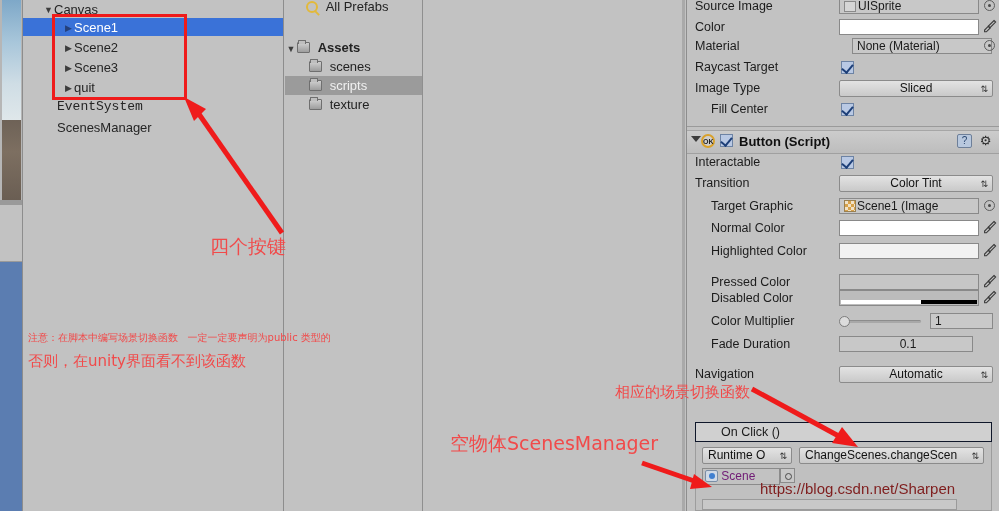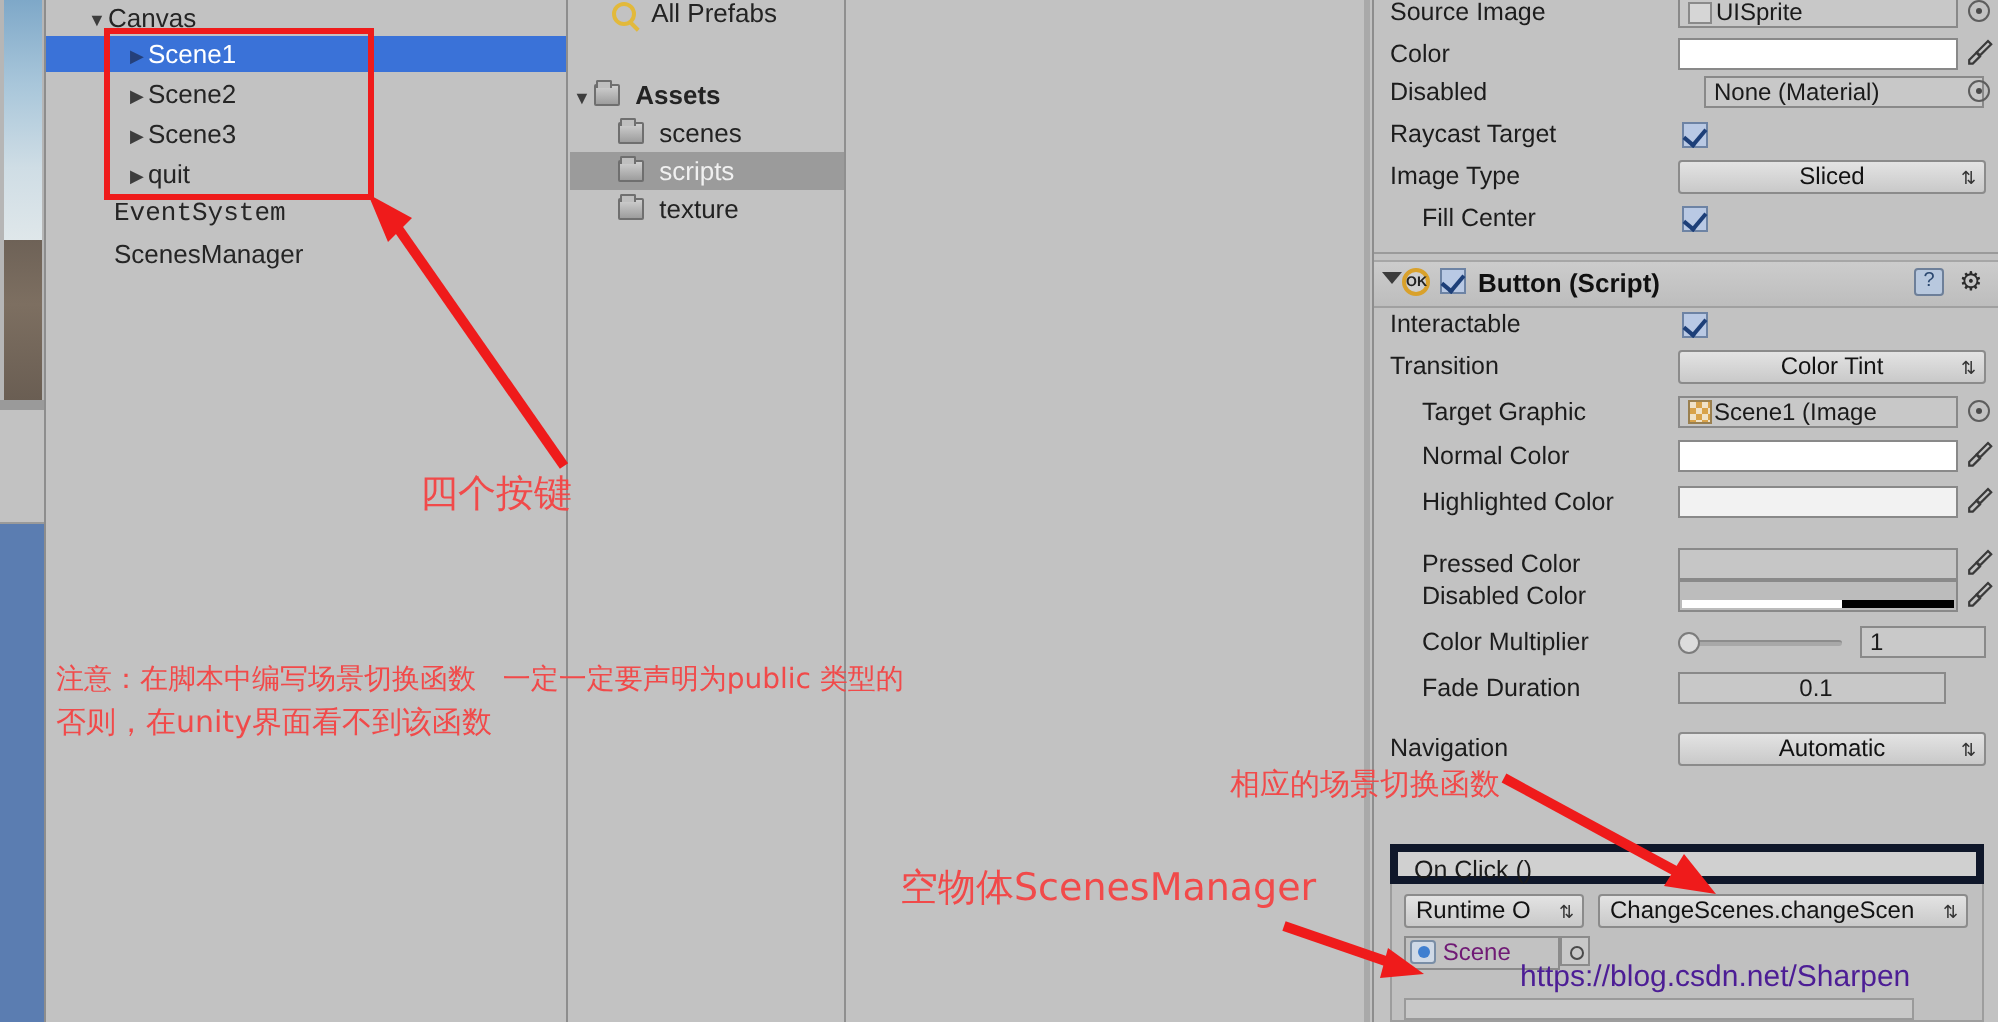--- a/index.html
+++ b/index.html
@@ -163,22 +163,22 @@
                   border-top:1px solid #8c8c8c; border-radius:2px; }
   .slider-knob { position:absolute; width:11px; height:11px; top:5px; border-radius:50%;
                  background:#dcdcdc; border:1px solid #7c7c7c; }
 
   
   .dcbar { position:absolute; left:2px; bottom:1px; height:4px; }
 
   
   #onclick-head {
     position:absolute; left:8px; width:297px; height:20px;
-    background:#d0d0d0; border:4px solid #0f172a;
-    font-size:12.5px; line-height:18px; padding-left:8px; color:#1b1b1b;
+    background:#d0d0d0; border:1px solid #0f172a;
+    font-size:12.5px; line-height:18px; padding-left:25px; color:#1b1b1b;
   }
   #onclick-body {
     position:absolute; left:8px; width:297px;
     background:#c0c0c0; border:1px solid #9d9d9d; border-top:none;
   }
   .objfield {
     position:absolute; height:17px; background:#c2c2c2; border:1px solid #8b8b8b;
     font-size:12px; line-height:15px; color:#701a75; padding-left:2px;
   }
   .scene-ic {
@@ -213,21 +213,21 @@
   .redbox {
     position:absolute; border:3px solid #ef1b1b; pointer-events:none;
   }
   .anno {
     position:absolute; color:#f14a4a; white-space:pre;
     font-family:"DejaVu Sans","Liberation Sans",sans-serif;
   }
   .arrow-svg { position:absolute; pointer-events:none; }
 
   .watermark {
-    position:absolute; color:#4c1d95; font-size:15px;
+    position:absolute; color:#7f1d1d; font-size:15px;
     font-family:"Liberation Sans",sans-serif; white-space:nowrap;
   }
 </style>
 </head>
 <body>
 
 <div class="root">
 
   <div id="scene-sliver">
     <div class="sky"></div>
@@ -304,21 +304,21 @@
       <span class="ifield white" style="left:152px; width:140px;"></span>
       <span class="eyedrop" style="left:296px;">
         <svg width="14" height="15" viewBox="0 0 14 15">
             <path d="M11 1.5l1.6 1.6-5.6 5.6-1.6-1.6z" fill="none" stroke="#3a3a3a" stroke-width="1.1"></path>
             <path d="M5.2 7.4L1.6 11v1.8h1.8l3.6-3.6z" fill="none" stroke="#3a3a3a" stroke-width="1.1"></path>
           </svg>
       </span>
     </div>
 
     <div class="irow" style="top:36px;">
-      <span class="ilabel">Disabled</span>
+      <span class="ilabel">Material</span>
       <span class="ifield mid" style="left:165px; width:140px; text-align:left;">None (Material)</span>
       <span class="targetdot" style="left:297px;"></span>
     </div>
 
     <div class="irow" style="top:57px;">
       <span class="ilabel">Raycast Target</span>
       <span class="chk" style="left:154px;"></span>
     </div>
 
     <div class="irow" style="top:78px;">
@@ -435,21 +435,21 @@
 
   <div class="redbox" style="left:52px; top:14px; width:135px; height:86px;"></div>
 
   <svg class="arrow-svg" style="left:180px; top:95px; width:120px; height:145px;" viewBox="0 0 120 145">
     <line x1="102" y1="138" x2="14" y2="12" stroke="#ef1b1b" stroke-width="5"></line>
     <polygon points="4,2 26,14 14,26" fill="#ef1b1b"></polygon>
   </svg>
 
   <div class="anno" style="left:210px; top:234px; font-size:19px;">四个按键</div>
 
-  <div class="anno" style="left:28px; top:331px; font-size:14px;">注意：在脚本中编写场景切换函数   一定一定要声明为public 类型的</div>
+  <div class="anno" style="left:28px; top:331px; font-size:10px;">注意：在脚本中编写场景切换函数   一定一定要声明为public 类型的</div>
   <div class="anno" style="left:28px; top:352px; font-size:15px;">否则，在unity界面看不到该函数</div>
 
   <div class="anno" style="left:615px; top:383px; font-size:15px;">相应的场景切换函数</div>
 
   <svg class="arrow-svg" style="left:748px; top:385px; width:120px; height:65px;" viewBox="0 0 120 65">
     <line x1="4" y1="4" x2="98" y2="55" stroke="#ef1b1b" stroke-width="5"></line>
     <polygon points="110,62 84,58 94,42" fill="#ef1b1b"></polygon>
   </svg>
 
   <div class="anno" style="left:450px; top:431px; font-size:19px;">空物体ScenesManager</div>

